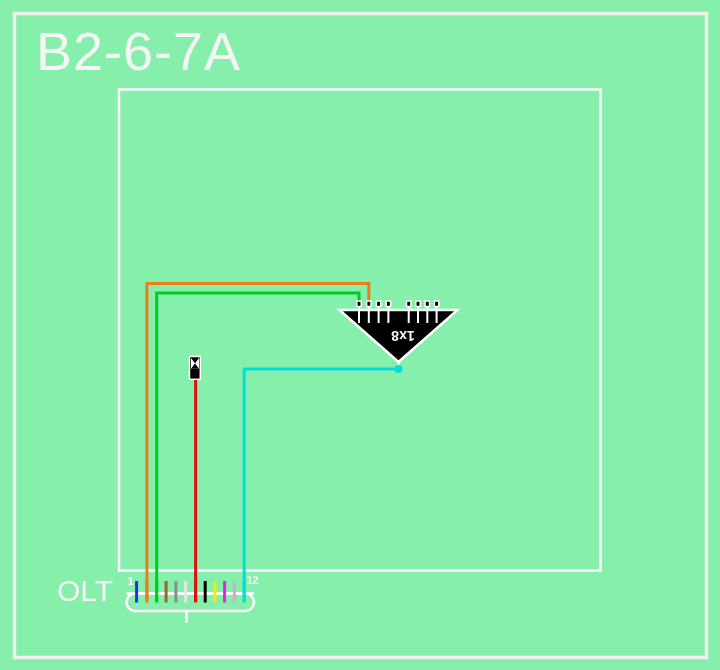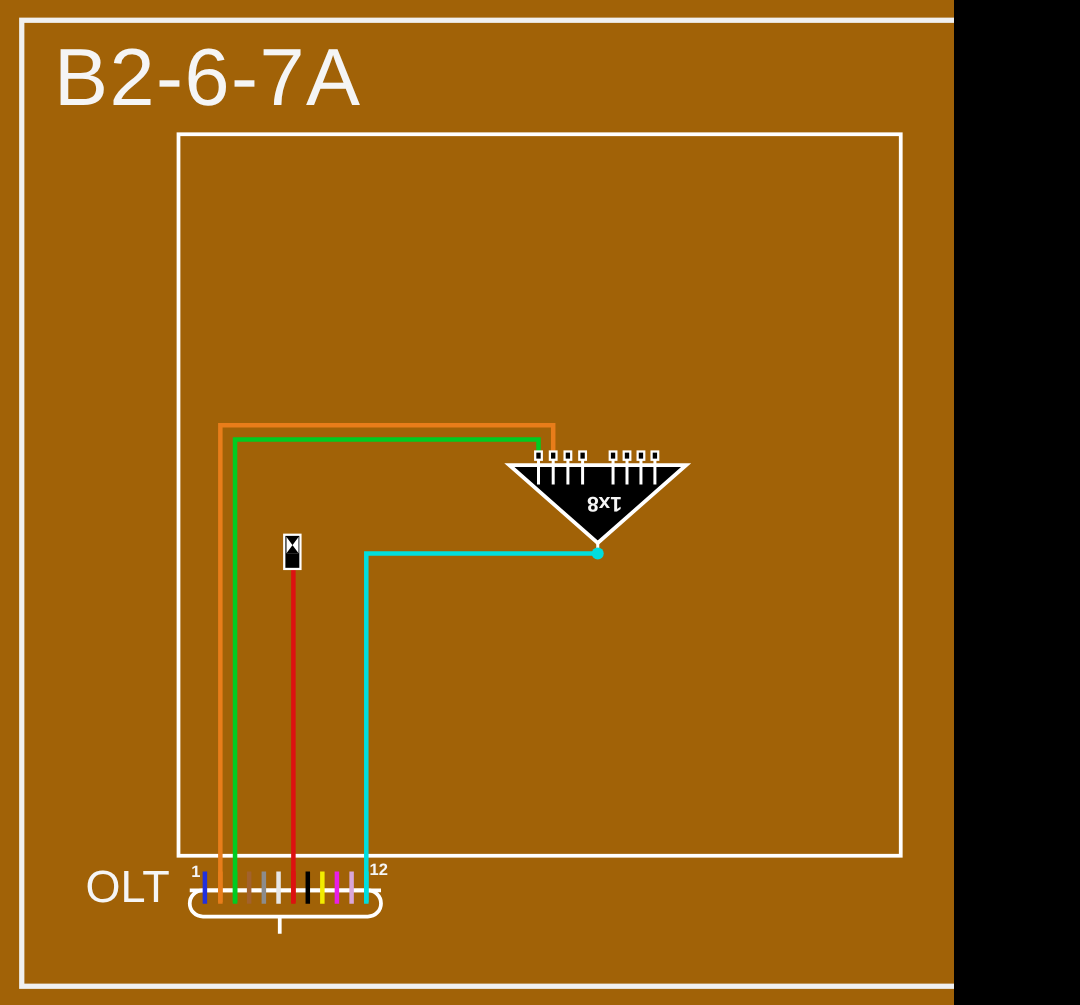--- a/index.html
+++ b/index.html
@@ -1,16 +1,16 @@
 <!DOCTYPE html>
 <html><head>
 <meta charset="utf-8">
 <style>
   html,body{margin:0;padding:0;background:#000;}
-  .canvas{position:relative;width:636px;height:670px;background:#a16207;overflow:hidden;
+  .canvas{position:relative;width:720px;height:670px;background:#86efac;overflow:hidden;
           font-family:"Liberation Sans",sans-serif;}
   svg{position:absolute;left:0;top:0;}
   text{font-family:"Liberation Sans",sans-serif;fill:#f5f5f5;}
   .title-text{font-size:54px;letter-spacing:1px;}
   .olt-text{font-size:30px;}
   .port-num{font-size:11px;font-weight:bold;}
   .splitter-label{font-size:14px;font-weight:bold;}
 </style>
 </head>
 <body>

